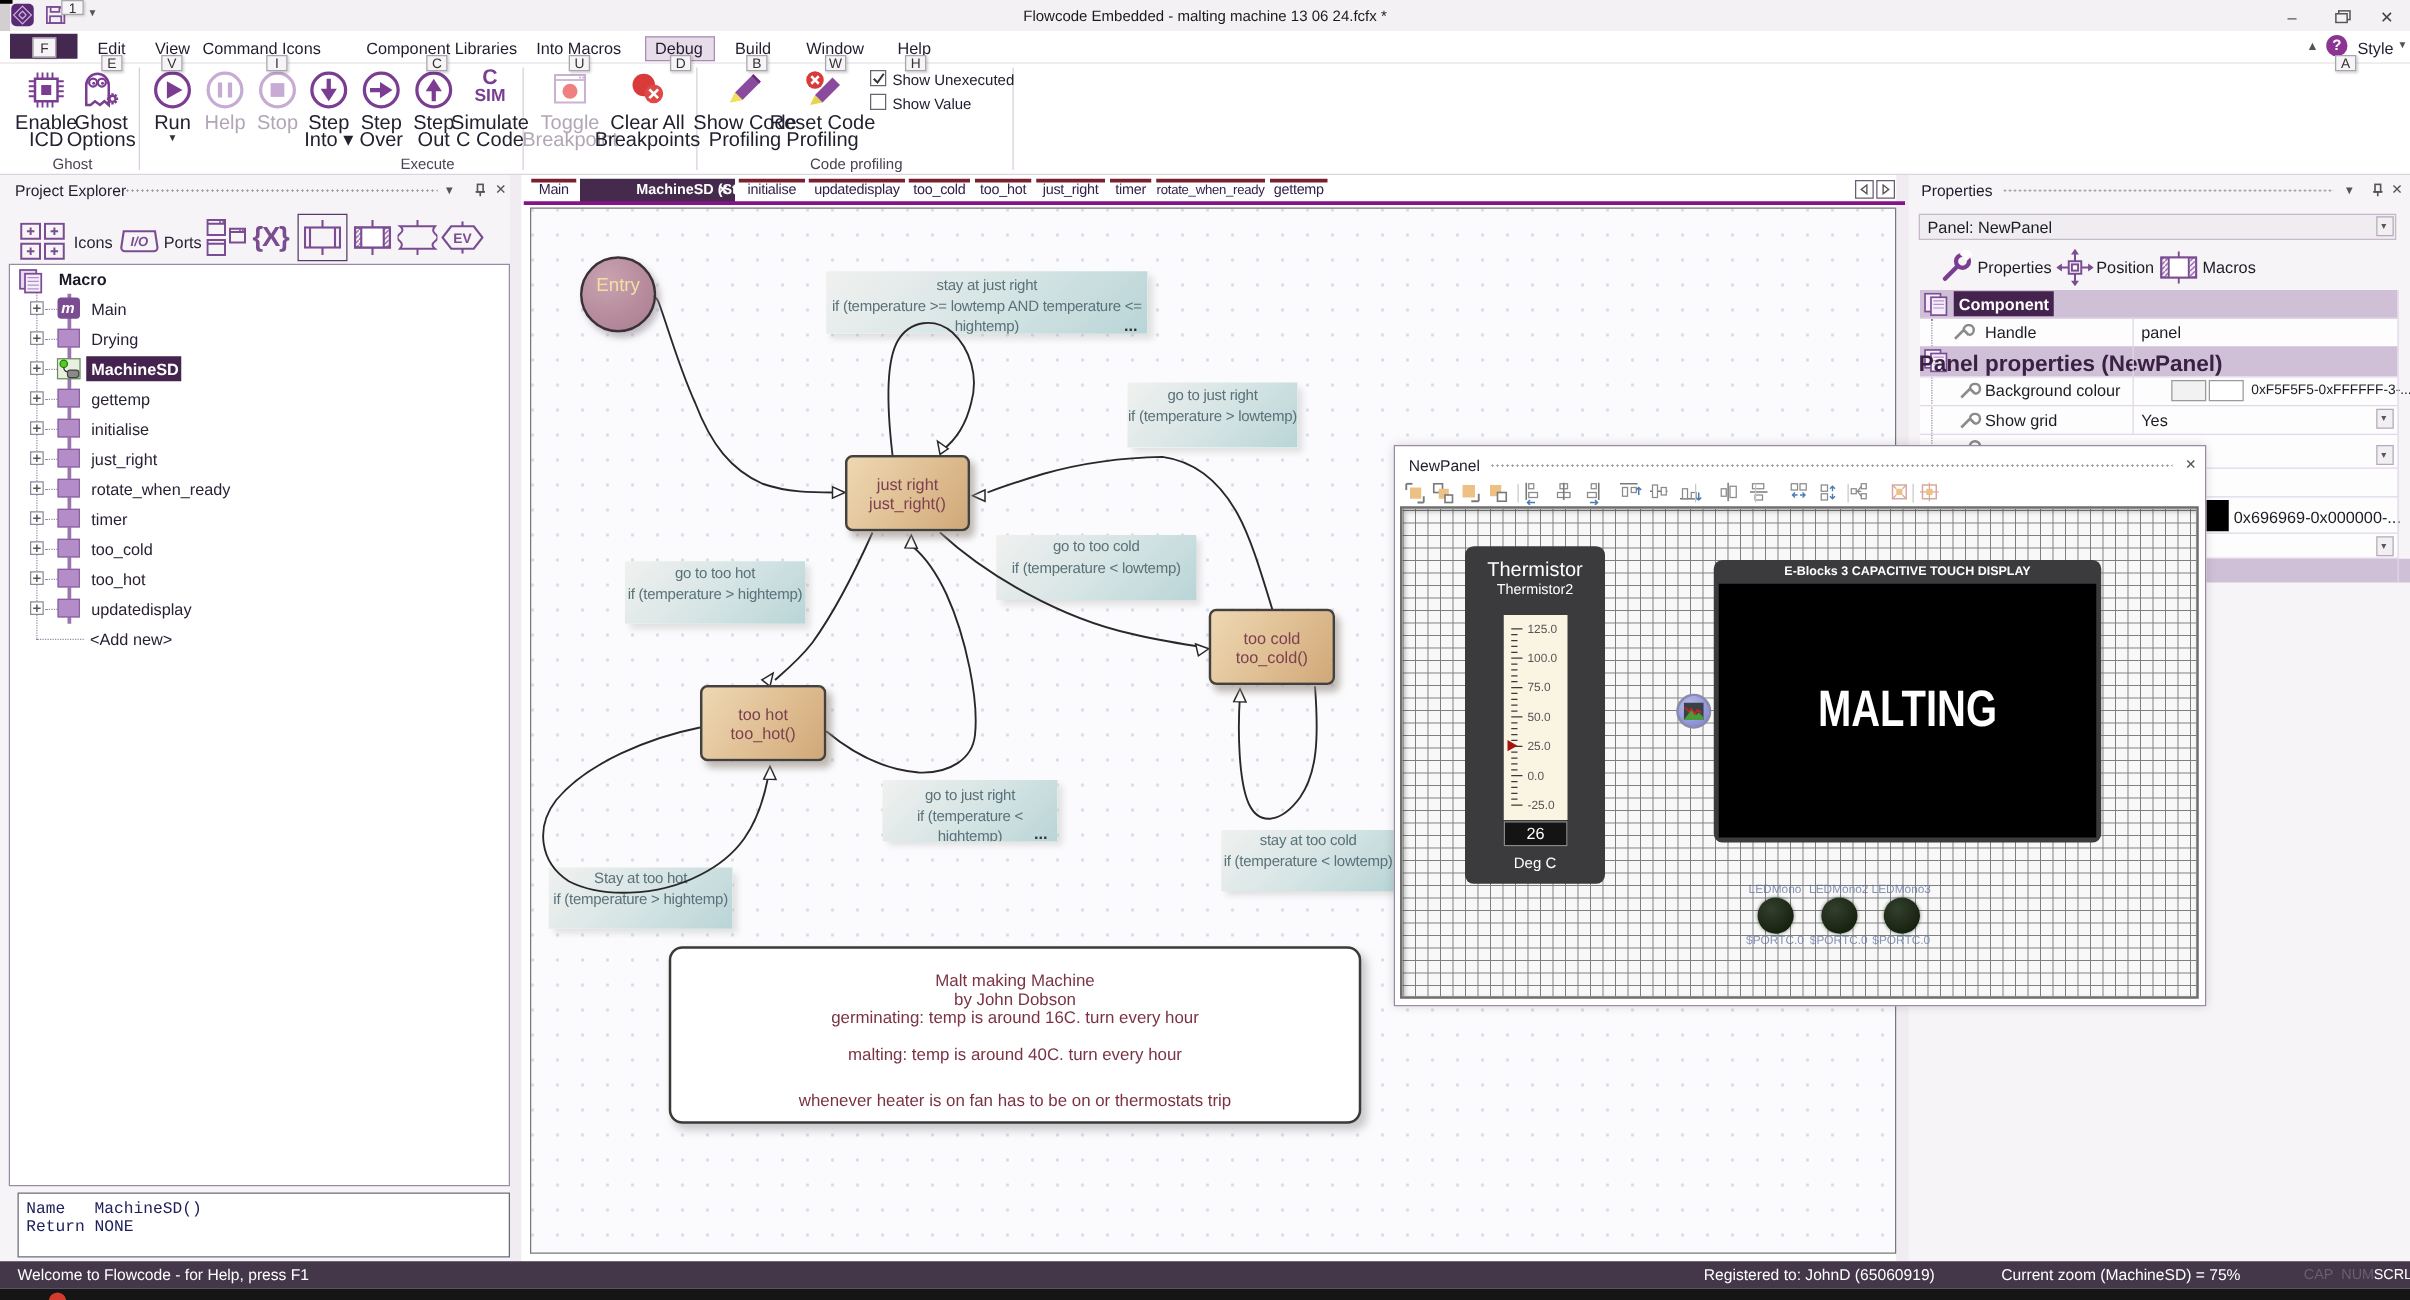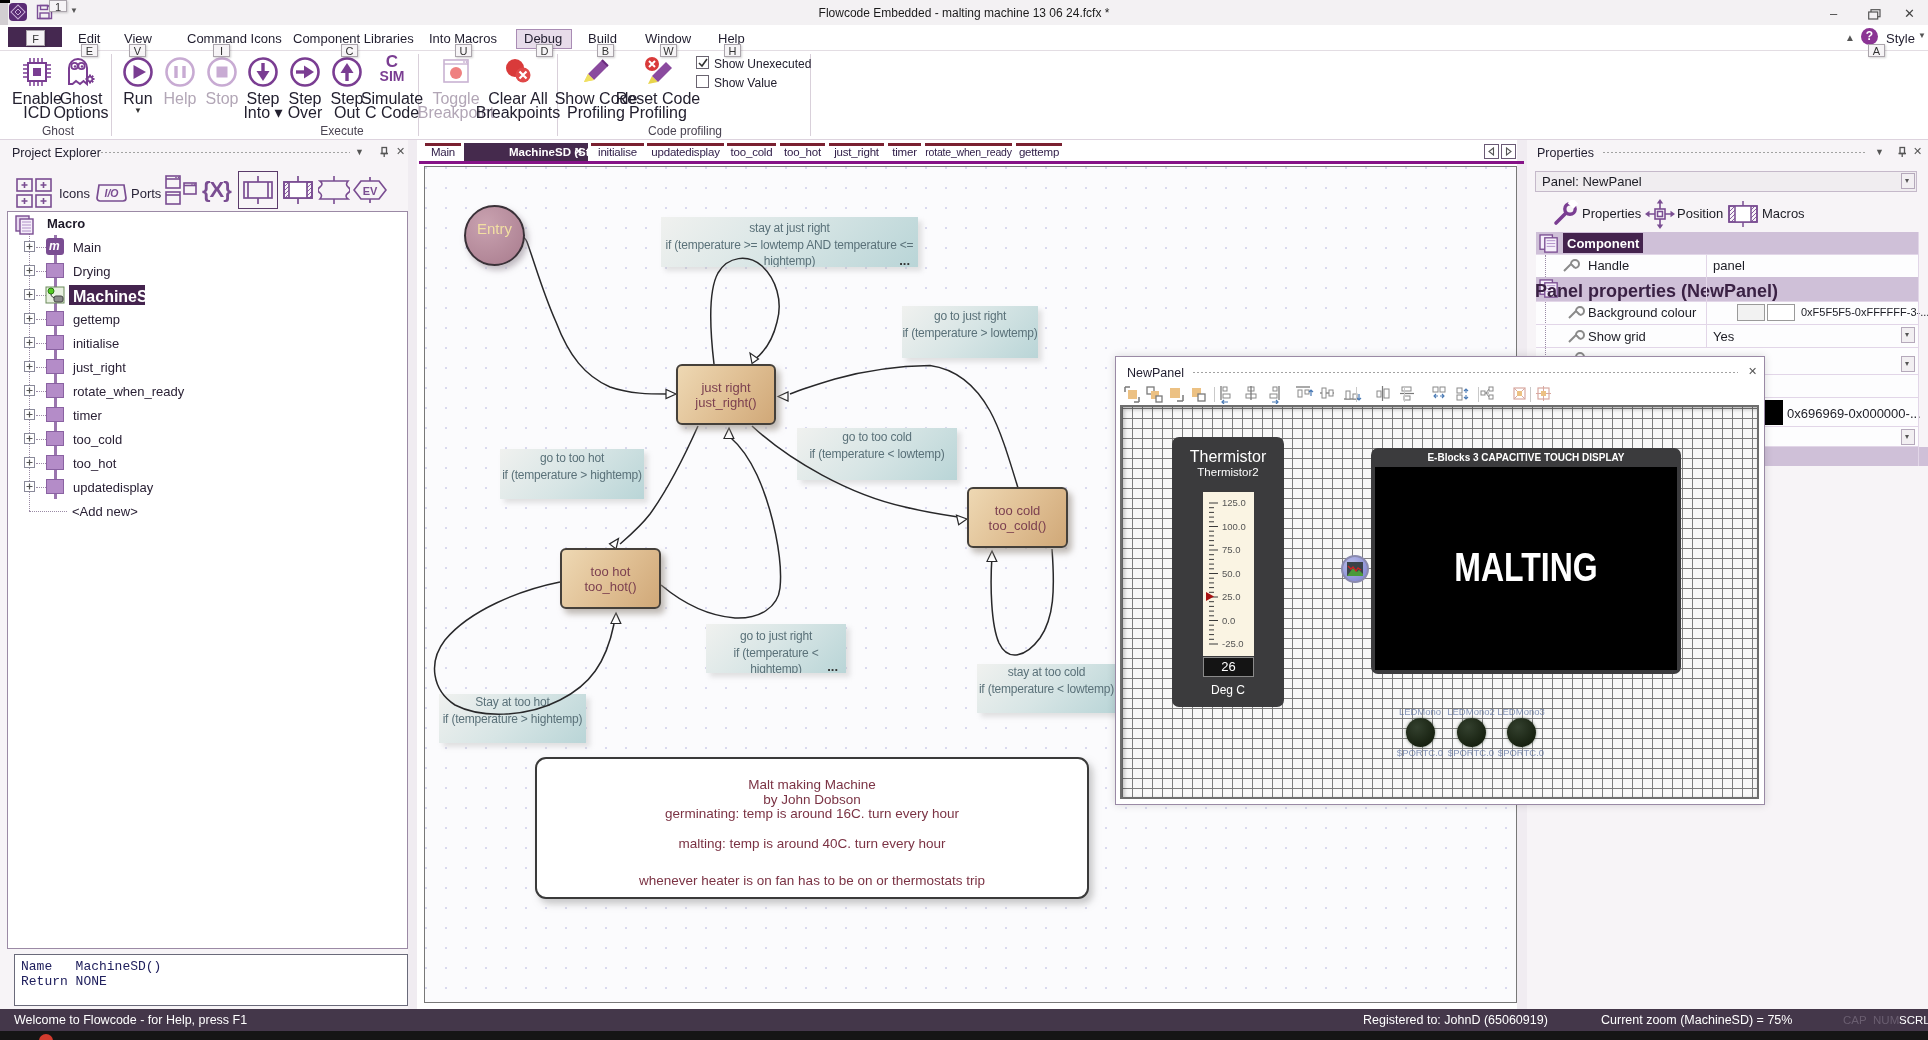--- a/index.html
+++ b/index.html
@@ -59,21 +59,21 @@
           <rect x="0.7" y="3" width="9" height="7" fill="#f3f1f3"></rect>
         </g>
       </svg></div>
 <div class="abs winbtn" style="left:1904px;">✕</div>
 
 <div class="abs" id="tabrow"></div>
 <div class="abs" id="filebtn"></div>
 <div class="keytip" style="left:26px;top:30px;width:19px;height:16px;line-height:16px;">F</div>
 <div class="abs rtab" style="left:78px;">Edit</div>
 <div class="abs rtab" style="left:124px;">View</div>
-<div class="abs rtab" style="left:187px;">Command Icons</div>
+<div class="abs rtab" style="left:162px;">Command Icons</div>
 <div class="abs rtab" style="left:293px;">Component Libraries</div>
 <div class="abs rtab" style="left:429px;">Into Macros</div>
 <div class="abs" id="debugtab"></div>
 <div class="abs rtab" style="left:524px;">Debug</div>
 <div class="abs rtab" style="left:588px;">Build</div>
 <div class="abs rtab" style="left:645px;">Window</div>
 <div class="abs rtab" style="left:718px;">Help</div>
 <div class="keytip" style="left:81px;top:44px;">E</div>
 <div class="keytip" style="left:129px;top:44px;">V</div>
 <div class="keytip" style="left:213px;top:44px;">I</div>
@@ -345,21 +345,21 @@
       <path d="M1.5 4.5h6 M4.5 1.5v6" stroke="#555" stroke-width="1.2"></path>
     </svg>
 <div class="abs" style="left:36px;top:295px;width:10px;height:1px;border-top:1px dotted #9a8aa5;"></div>
 <svg class="abs" style="left:45px;top:286px;" width="20" height="18" viewBox="0 0 20 18">
       <rect x="1" y="1" width="18" height="16" fill="#e8f0e0" stroke="#6a8a5a" stroke-width="1"></rect>
       <circle cx="6" cy="5" r="3" fill="#55cc22" stroke="#2a7a12"></circle>
       <path d="M6 8 Q6 12 12 12" stroke="#333" fill="none"></path>
       <rect x="9" y="10" width="9" height="6" rx="2" fill="#8a8a8a" stroke="#444"></rect>
     </svg>
 <div class="abs" style="left:69px;top:285px;width:76px;height:20px;background:#44234e;"></div>
-<div class="abs" style="left:73px;top:288px;font-size:16px;font-weight:bold;color:#fff;">MachineSD</div>
+<div class="abs" style="left:73px;top:288px;font-size:13px;font-weight:bold;color:#fff;">MachineSD</div>
 <div class="abs" style="left:24px;top:313px;width:11px;height:11px;border:1px solid #8a8a9a;background:#fff;"></div>
 <svg class="abs" style="left:25px;top:314px;" width="9" height="9" viewBox="0 0 9 9">
       <path d="M1.5 4.5h6 M4.5 1.5v6" stroke="#555" stroke-width="1.2"></path>
     </svg>
 <div class="abs" style="left:36px;top:319px;width:10px;height:1px;border-top:1px dotted #9a8aa5;"></div>
 <div class="abs" style="left:46px;top:311px;width:18px;height:15px;background:#b48cc8;border:1px solid #8a62a2;"></div>
 <div class="abs" style="left:73px;top:312px;font-size:13px;color:#2a2135;">gettemp</div>
 <div class="abs" style="left:24px;top:337px;width:11px;height:11px;border:1px solid #8a8a9a;background:#fff;"></div>
 <svg class="abs" style="left:25px;top:338px;" width="9" height="9" viewBox="0 0 9 9">
       <path d="M1.5 4.5h6 M4.5 1.5v6" stroke="#555" stroke-width="1.2"></path>

